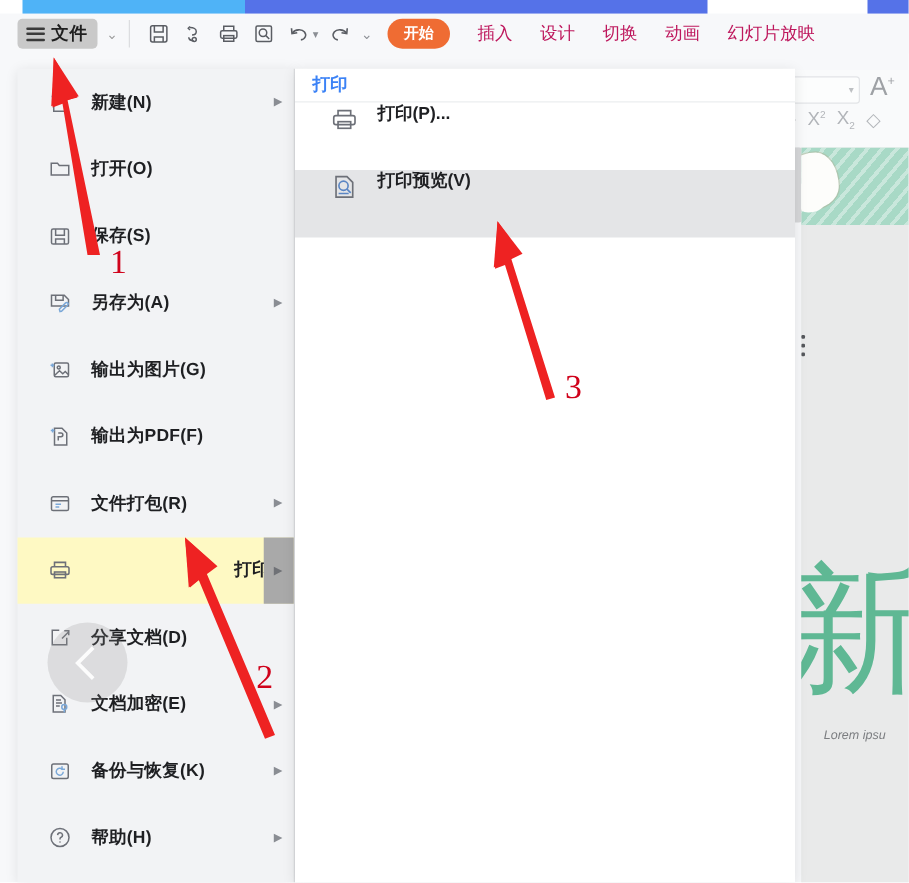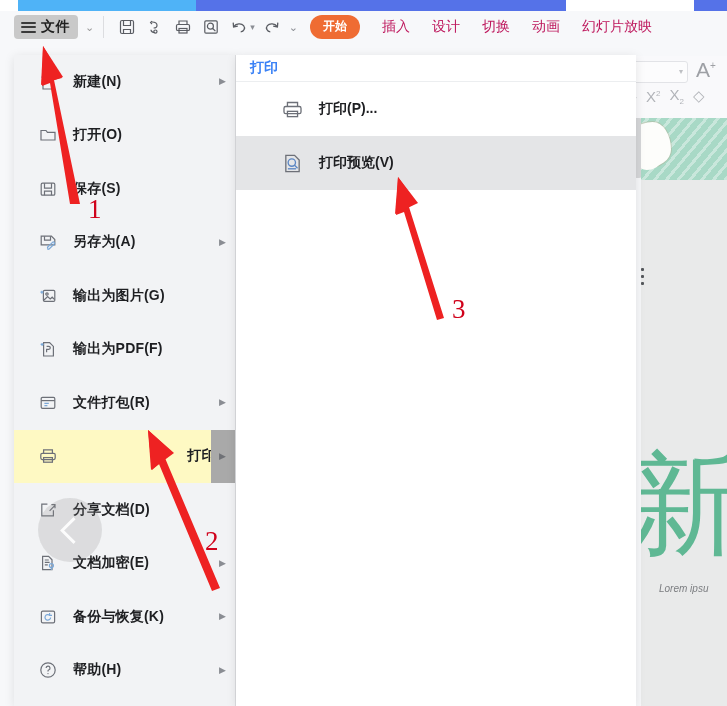--- a/index.html
+++ b/index.html
@@ -302,22 +302,21 @@
     padding-left: 14px;
     font-size: 14px;
     font-weight: bold;
     color: #3b82f6;
     border-bottom: 1px solid #eceef0;
     box-sizing: border-box;
   }
   .sub-item {
     height: 54px;
     display: flex;
-    align-items: center;
-    padding-left: 43px;
+    padding-left: 26px;
     box-sizing: border-box;
   }
   .sub-item.hl { background: #e4e5e7; }
   .si-icon {
     width: 26px; height: 26px;
     flex: 0 0 26px;
     display: flex; align-items: center; justify-content: center;
     color: #6d7078;
     margin-right: 14px;
   }

